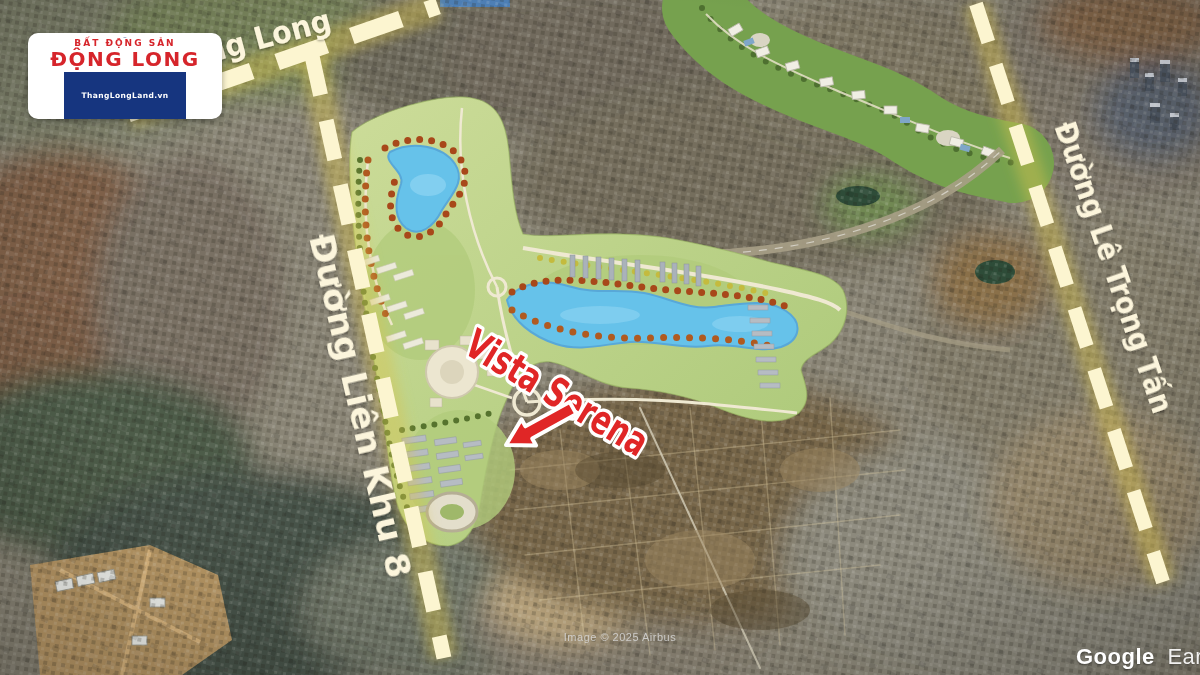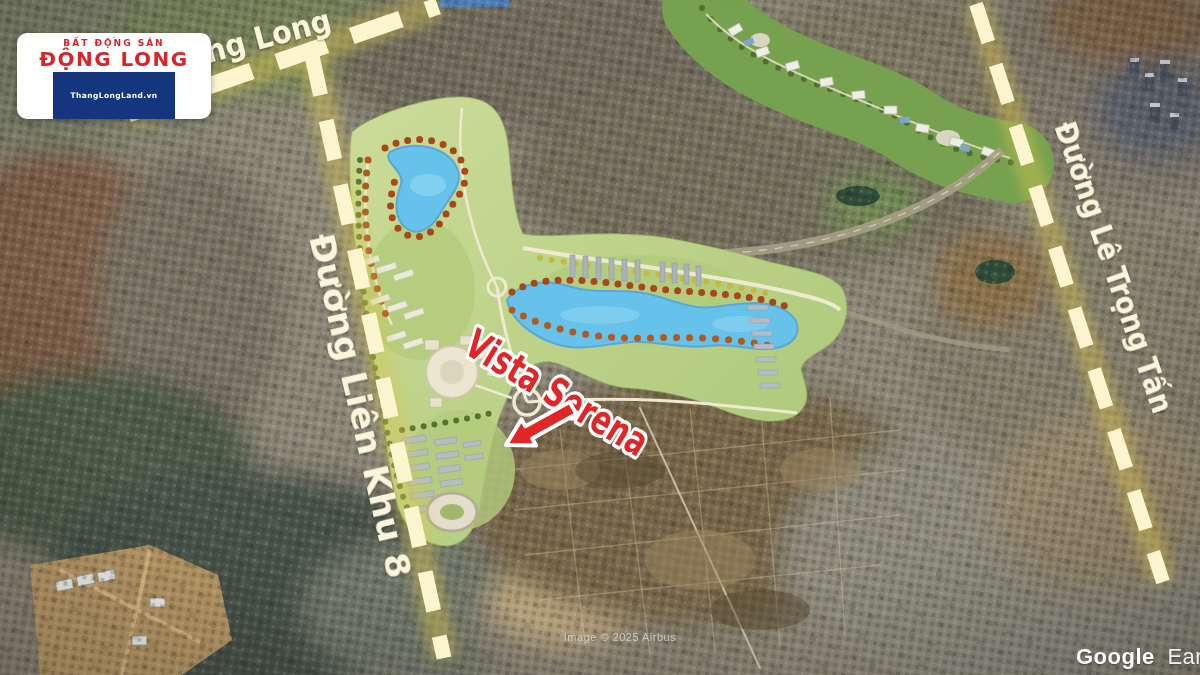--- a/index.html
+++ b/index.html
@@ -4,21 +4,21 @@
 <style>
   html,body{margin:0;padding:0;background:#000;}
   .stage{
     position:relative;width:1200px;height:675px;overflow:hidden;
     font-family:"DejaVu Sans","Liberation Sans",sans-serif;
     background:#8a8576;
   }
   .stage svg.map{position:absolute;left:0;top:0;display:block;}
   
   .logo-card{
-    position:absolute;left:17px;top:33px;width:194px;height:86px;
+    position:absolute;left:28px;top:33px;width:194px;height:86px;
     background:#fff;border-radius:10px;
     display:flex;flex-direction:column;align-items:center;
     box-shadow:0 2px 6px rgba(0,0,0,.35);
   }
   .logo-roof{margin-top:4px;}
   .logo-tagline{
     color:#d6252b;font-size:9px;font-weight:bold;letter-spacing:2px;
     line-height:1.1;margin-top:1px;white-space:nowrap;
   }
   .logo-brand{

